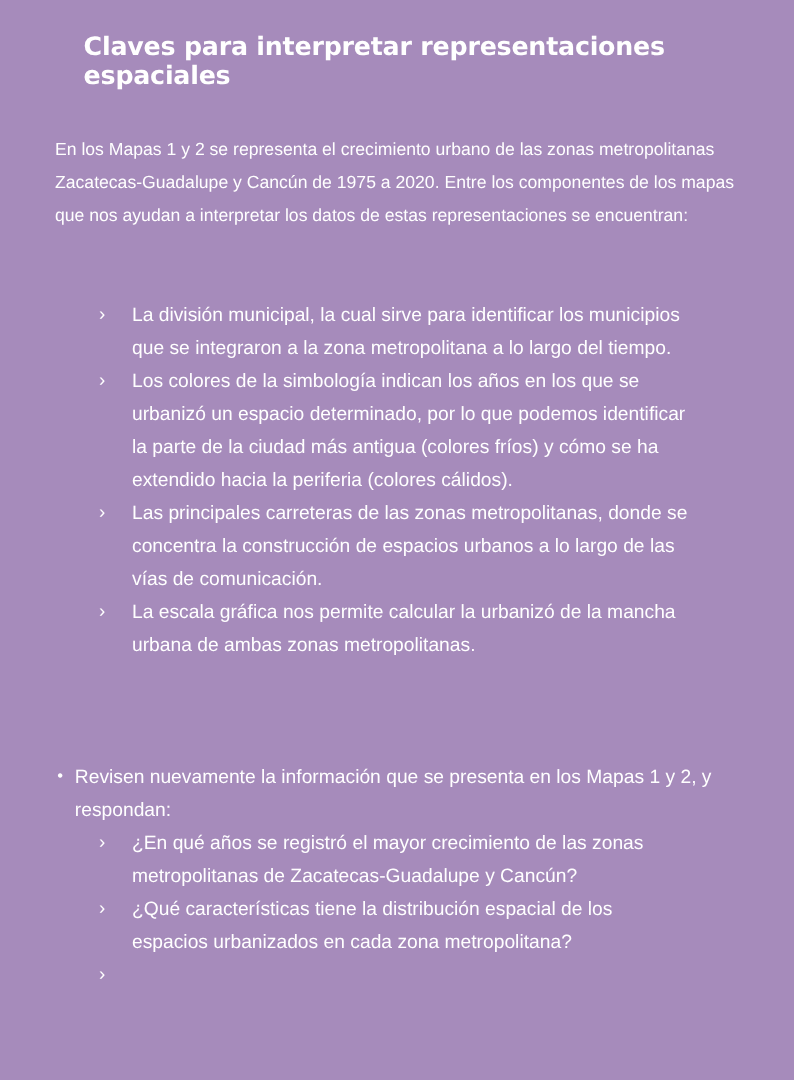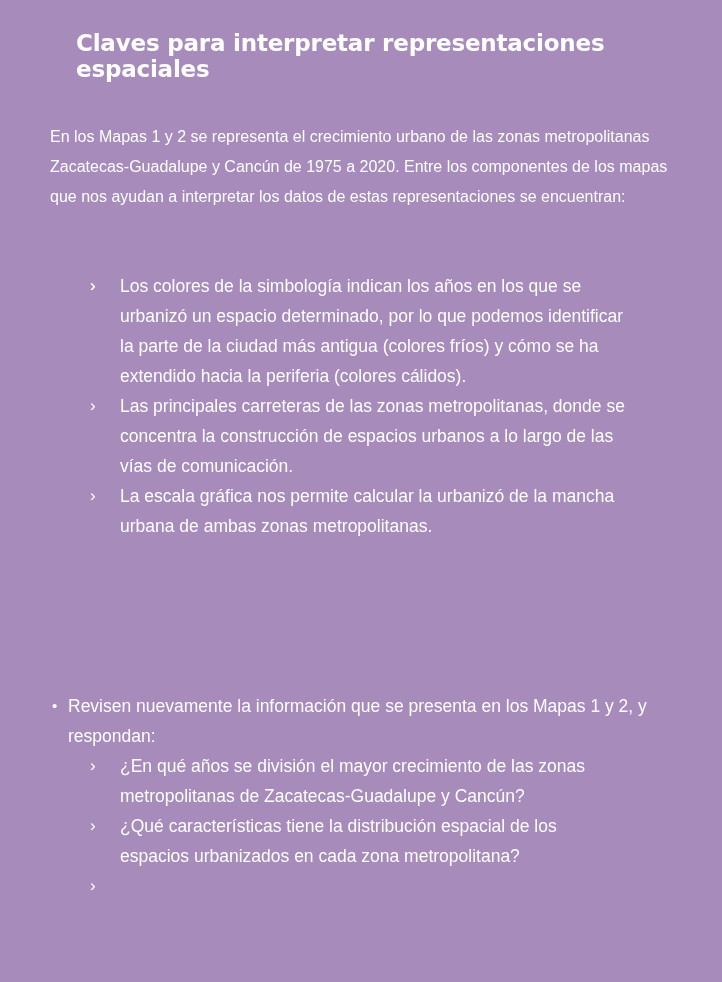--- a/index.html
+++ b/index.html
@@ -95,20 +95,21 @@
 <div class="page">
 
   <h2 class="title">Claves para interpretar representaciones espaciales</h2>
 
   <p class="intro">En los Mapas 1 y 2 se representa el crecimiento urbano de las zonas metropolitanas Zacatecas-Guadalupe y Cancún de 1975 a 2020. Entre los componentes de los mapas que nos ayudan a interpretar los datos de estas representaciones se encuentran:</p>
 
   <div class="list-a">
     <ul class="sublist">
       <li>
         <span class="chev">›</span>
+        <span>La división municipal, la cual sirve para identificar los municipios que se integraron a la zona metropolitana a lo largo del tiempo.</span>
       </li>
       <li>
         <span class="chev">›</span>
         <span>Los colores de la simbología indican los años en los que se urbanizó un espacio determinado, por lo que podemos identificar la parte de la ciudad más antigua (colores fríos) y cómo se ha extendido hacia la periferia (colores cálidos).</span>
       </li>
       <li>
         <span class="chev">›</span>
         <span>Las principales carreteras de las zonas metropolitanas, donde se concentra la construcción de espacios urbanos a lo largo de las vías de comunicación.</span>
       </li>
       <li>
@@ -120,21 +121,21 @@
 
   <div class="task">
     <div class="task-line">
       <span class="dot">•</span>
       <span>Revisen nuevamente la información que se presenta en los Mapas 1 y 2, y respondan:</span>
     </div>
     <div class="list-b">
       <ul class="sublist">
         <li>
           <span class="chev">›</span>
-          <span>¿En qué años se división el mayor crecimiento de las zonas metropolitanas de Zacatecas-Guadalupe y Cancún?</span>
+          <span>¿En qué años se registró el mayor crecimiento de las zonas metropolitanas de Zacatecas-Guadalupe y Cancún?</span>
         </li>
         <li>
           <span class="chev">›</span>
           <span>¿Qué características tiene la distribución espacial de los espacios urbanizados en cada zona metropolitana?</span>
         </li>
         <li>
           <span class="chev">›</span>
         </li>
       </ul>
     </div>

